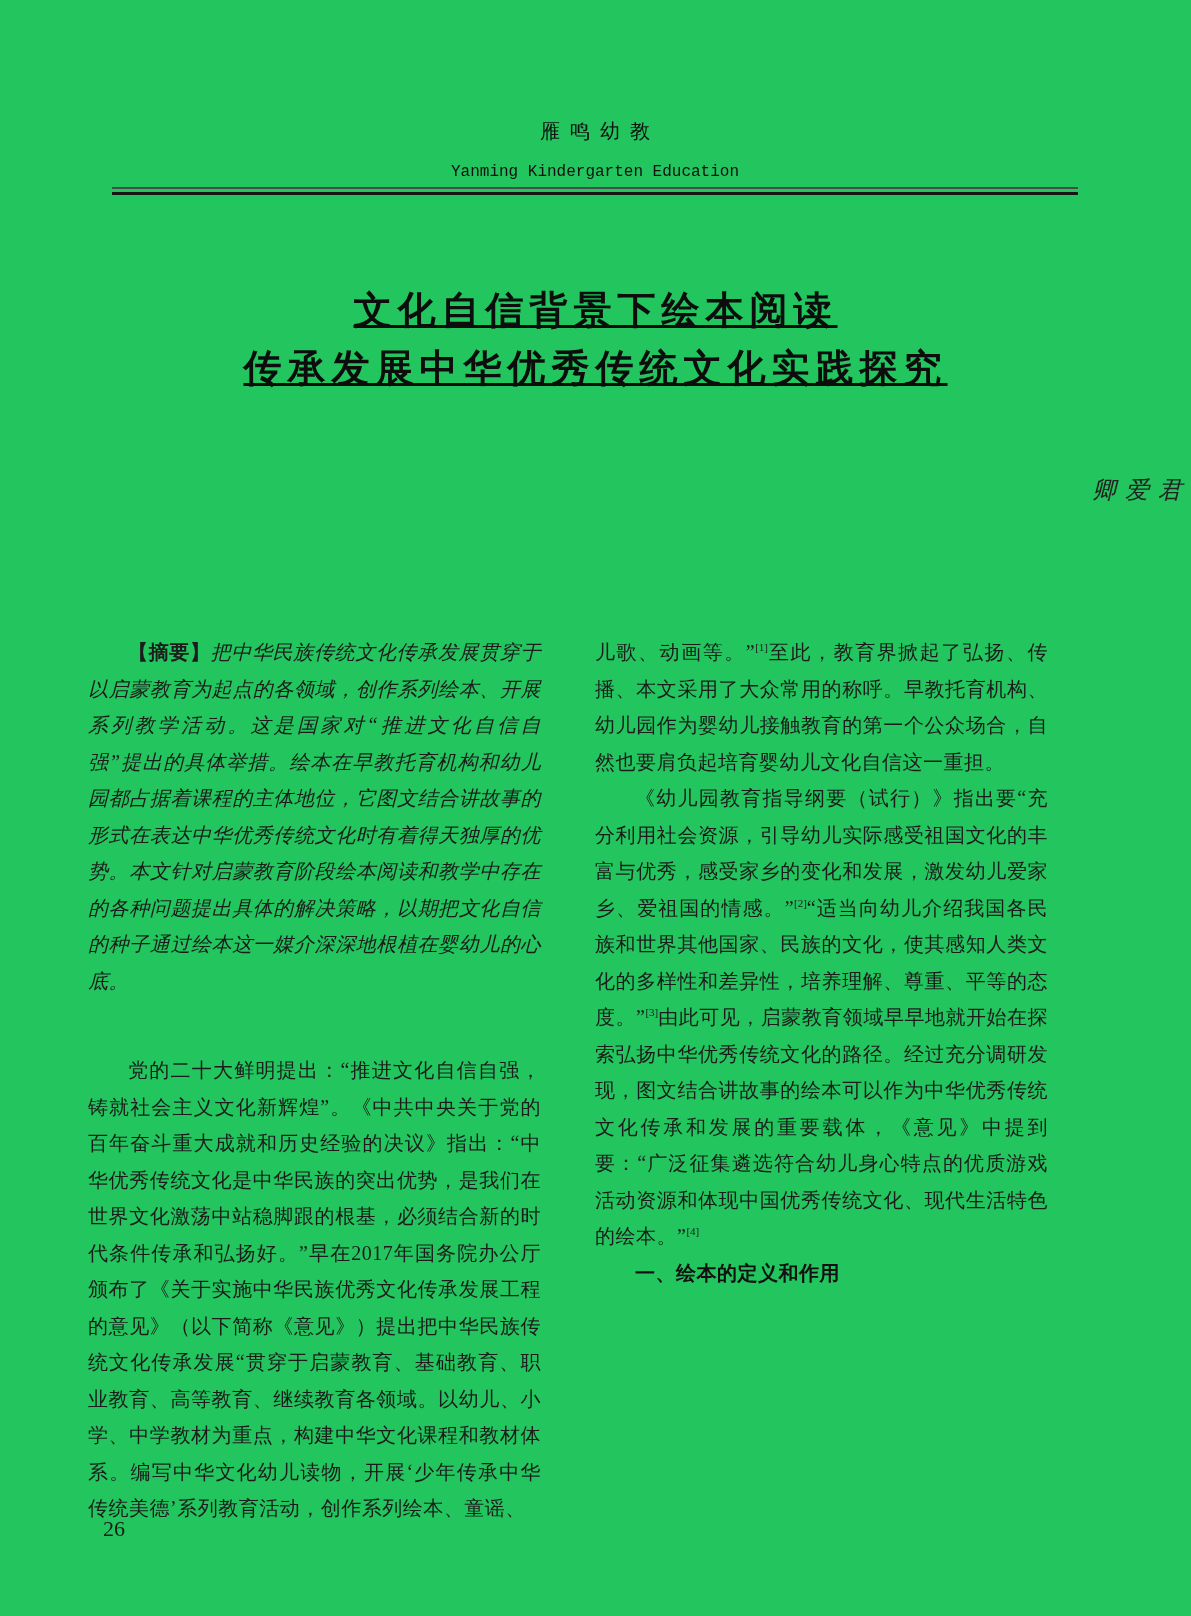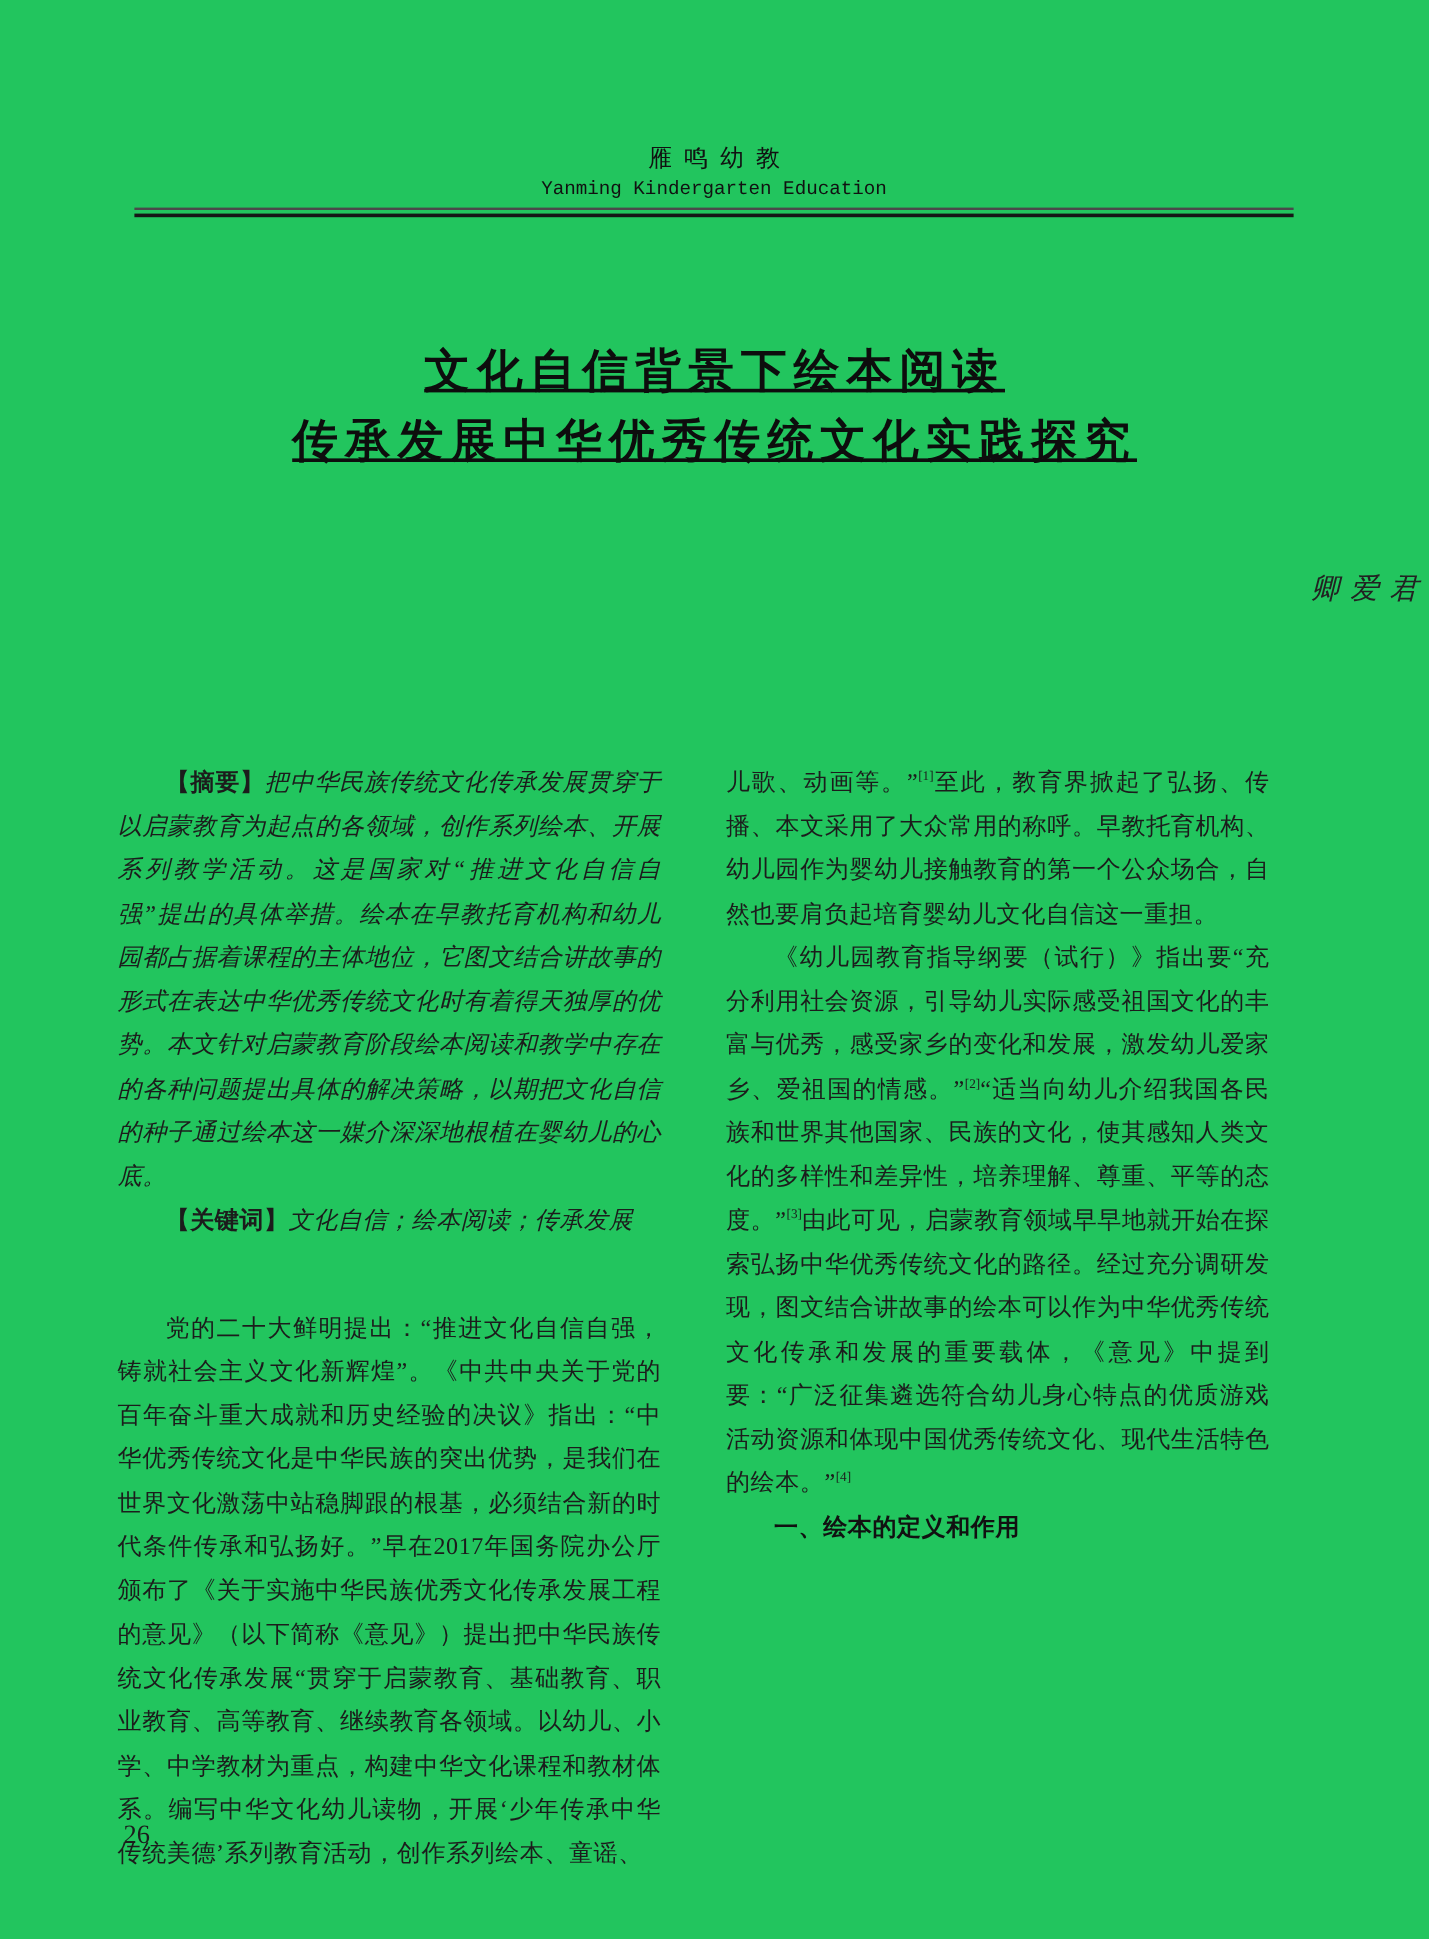--- a/index.html
+++ b/index.html
@@ -22,21 +22,21 @@
     width: 966px;
     text-align: center;
   }
   .journal-cn {
     font-size: 20px;
     letter-spacing: 10px;
     padding-left: 10px; 
     color: #111;
   }
   .journal-en {
-    margin-top: 4px;
+    margin-top: 18px;
     font-family: "Liberation Mono", monospace;
     font-size: 16px;
     color: #111;
   }
   .double-rule {
     margin-top: 6px;
     height: 3px;
     border-top: 2px solid #4a4a4a;
     border-bottom: 3.5px solid #161616;
   }
@@ -66,21 +66,21 @@
     font-size: 24px;
     letter-spacing: 9px;
     font-style: italic;
     color: #222;
   }
 
   
   .columns {
     position: absolute;
     top: 634px;
-    left: 98px;
+    left: 88px;
     width: 960px;
     display: flex;
     gap: 54px;
   }
   .col { width: 453px; }
   .para {
     margin: 0;
     font-size: 20px;
     line-height: 36.5px;
     letter-spacing: 0.5px;
@@ -132,21 +132,20 @@
   <h1 class="article-title">
     <span class="title-line">文化自信背景下绘本阅读</span>
     <span class="title-line">传承发展中华优秀传统文化实践探究</span>
   </h1>
 
   <div class="author">卿爱君</div>
 
   <main class="columns">
     <section class="col" id="col-left">
         <p class="para indent"><span class="run-bold">【摘要】</span><span class="run-kai">把中华民族传统文化传承发展贯穿于以启蒙教育为起点的各领域，创作系列绘本、开展系列教学活动。这是国家对“推进文化自信自强”提出的具体举措。绘本在早教托育机构和幼儿园都占据着课程的主体地位，它图文结合讲故事的形式在表达中华优秀传统文化时有着得天独厚的优势。本文针对启蒙教育阶段绘本阅读和教学中存在的各种问题提出具体的解决策略，以期把文化自信的种子通过绘本这一媒介深深地根植在婴幼儿的心底。</span></p>
-        <p class="para indent"><span class="run-bold">【关键词】</span><span class="run-kai">文化自信；绘本阅读；传承发展</span></p>
         <p class="para indent gap-before"><span class="run-song">党的二十大鲜明提出：“推进文化自信自强，铸就社会主义文化新辉煌”。《中共中央关于党的百年奋斗重大成就和历史经验的决议》指出：“中华优秀传统文化是中华民族的突出优势，是我们在世界文化激荡中站稳脚跟的根基，必须结合新的时代条件传承和弘扬好。”早在2017年国务院办公厅颁布了《关于实施中华民族优秀文化传承发展工程的意见》（以下简称《意见》）提出把中华民族传统文化传承发展“贯穿于启蒙教育、基础教育、职业教育、高等教育、继续教育各领域。以幼儿、小学、中学教材为重点，构建中华文化课程和教材体系。编写中华文化幼儿读物，开展‘少年传承中华传统美德’系列教育活动，创作系列绘本、童谣、</span></p>
       </section>
     <section class="col" id="col-right">
         <p class="para"><span class="run-song">儿歌、动画等。”</span><sup class="run-sup">[1]</sup><span class="run-song">至此，教育界掀起了弘扬、传播、本文采用了大众常用的称呼。早教托育机构、幼儿园作为婴幼儿接触教育的第一个公众场合，自然也要肩负起培育婴幼儿文化自信这一重担。</span></p>
         <p class="para indent"><span class="run-song">《幼儿园教育指导纲要（试行）》指出要“充分利用社会资源，引导幼儿实际感受祖国文化的丰富与优秀，感受家乡的变化和发展，激发幼儿爱家乡、爱祖国的情感。”</span><sup class="run-sup">[2]</sup><span class="run-song">“适当向幼儿介绍我国各民族和世界其他国家、民族的文化，使其感知人类文化的多样性和差异性，培养理解、尊重、平等的态度。”</span><sup class="run-sup">[3]</sup><span class="run-song">由此可见，启蒙教育领域早早地就开始在探索弘扬中华优秀传统文化的路径。经过充分调研发现，图文结合讲故事的绘本可以作为中华优秀传统文化传承和发展的重要载体，《意见》中提到要：“广泛征集遴选符合幼儿身心特点的优质游戏活动资源和体现中国优秀传统文化、现代生活特色的绘本。”</span><sup class="run-sup">[4]</sup></p>
         <p class="para indent heading"><span class="run-heading">一、绘本的定义和作用</span></p>
       </section>
   </main>
 
   <div class="page-number">26</div>

